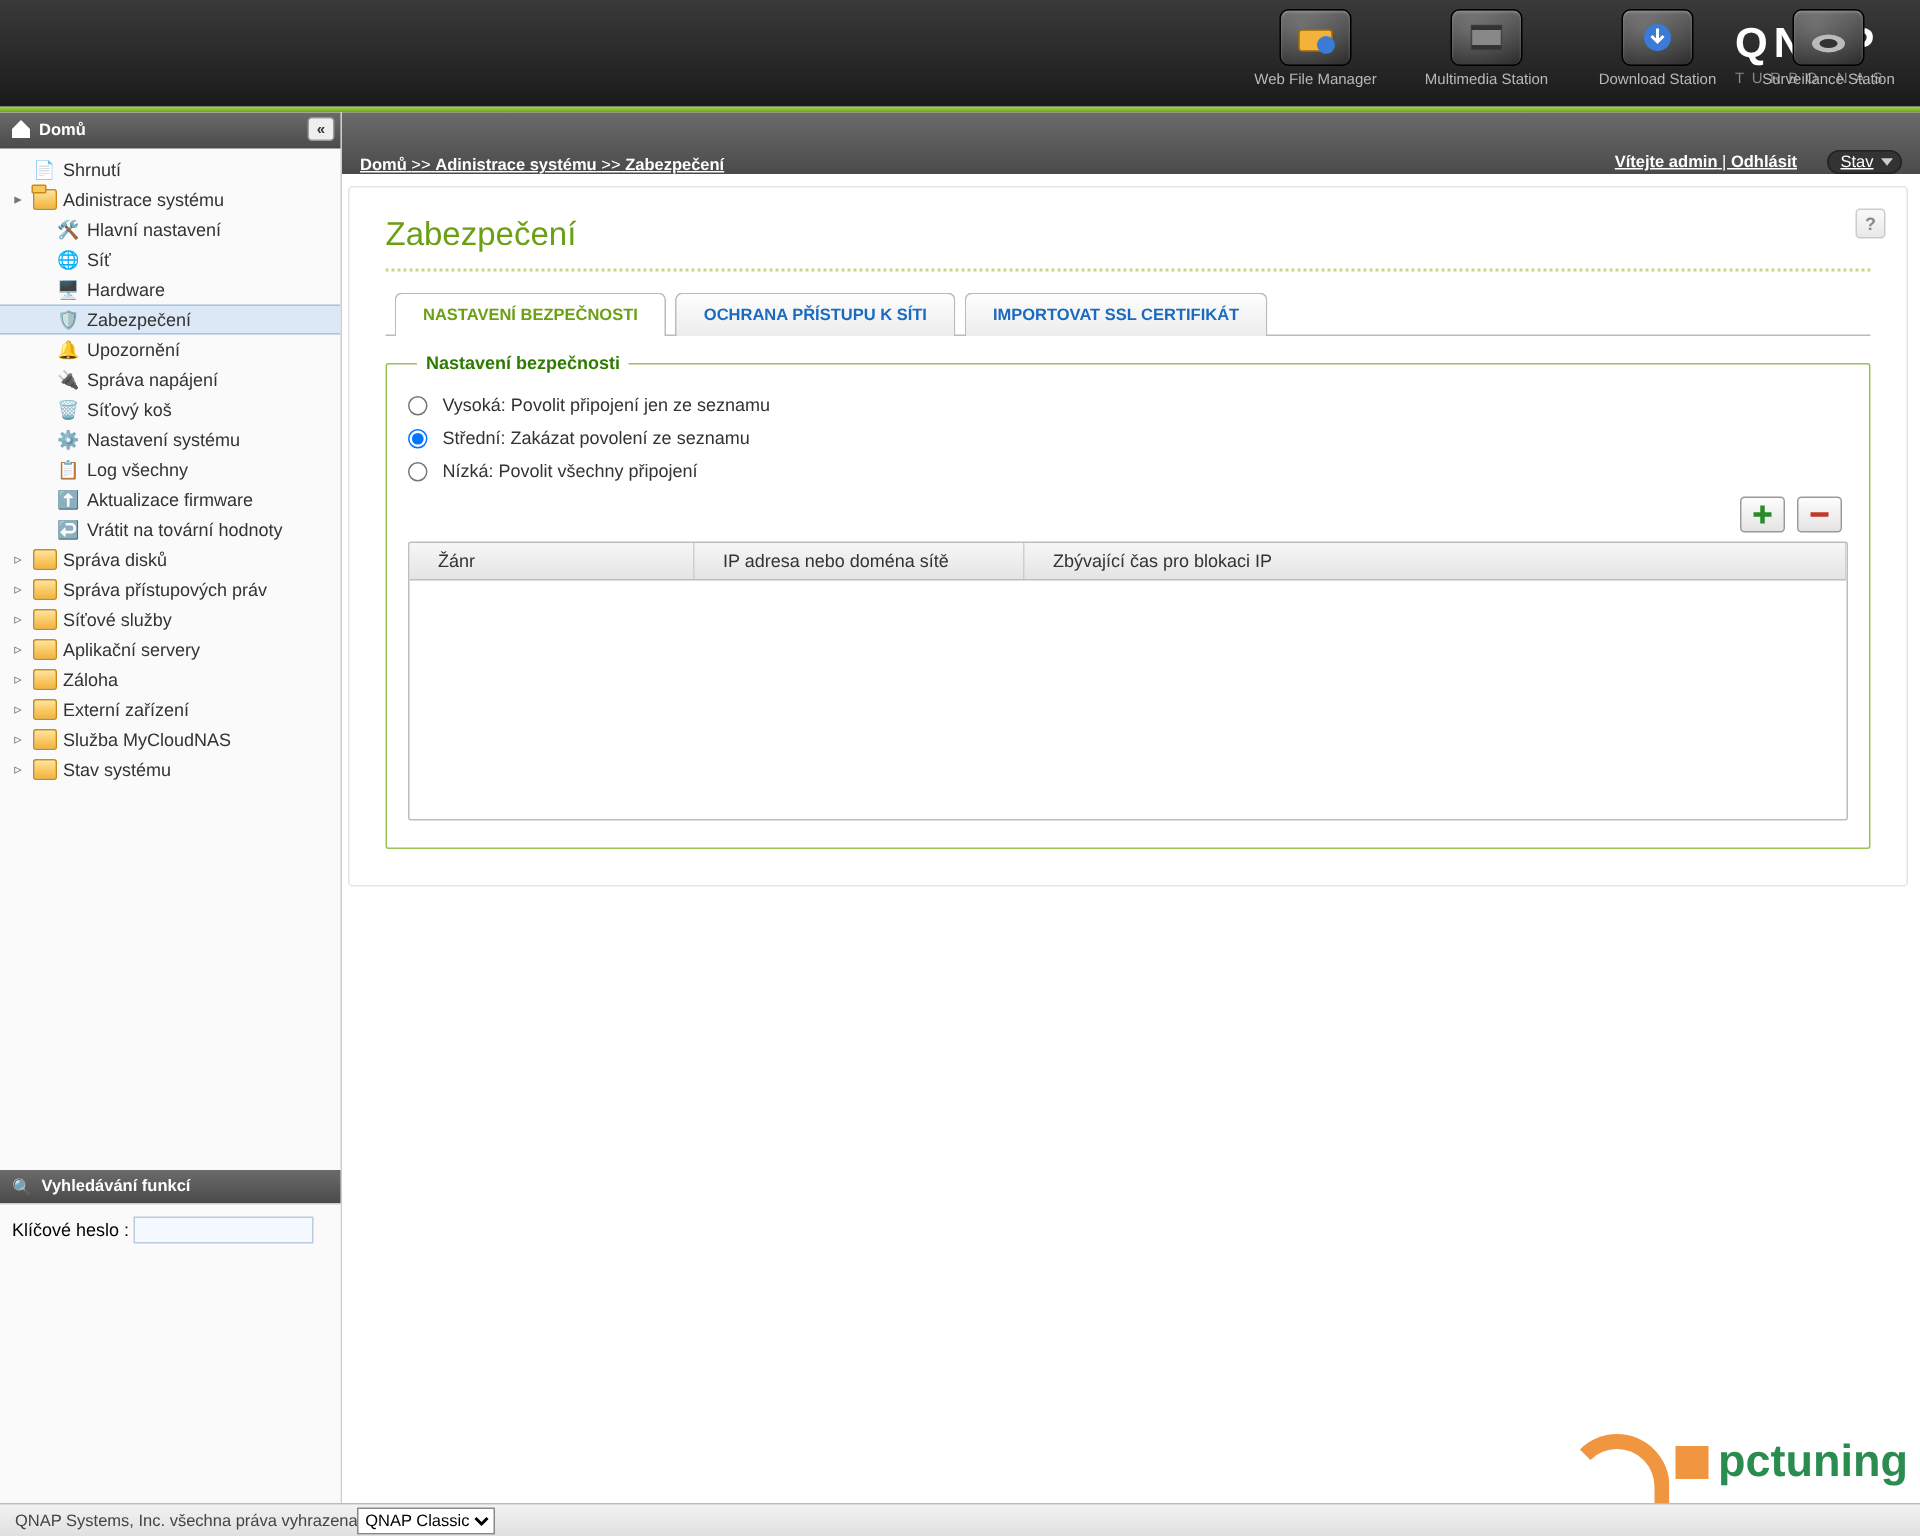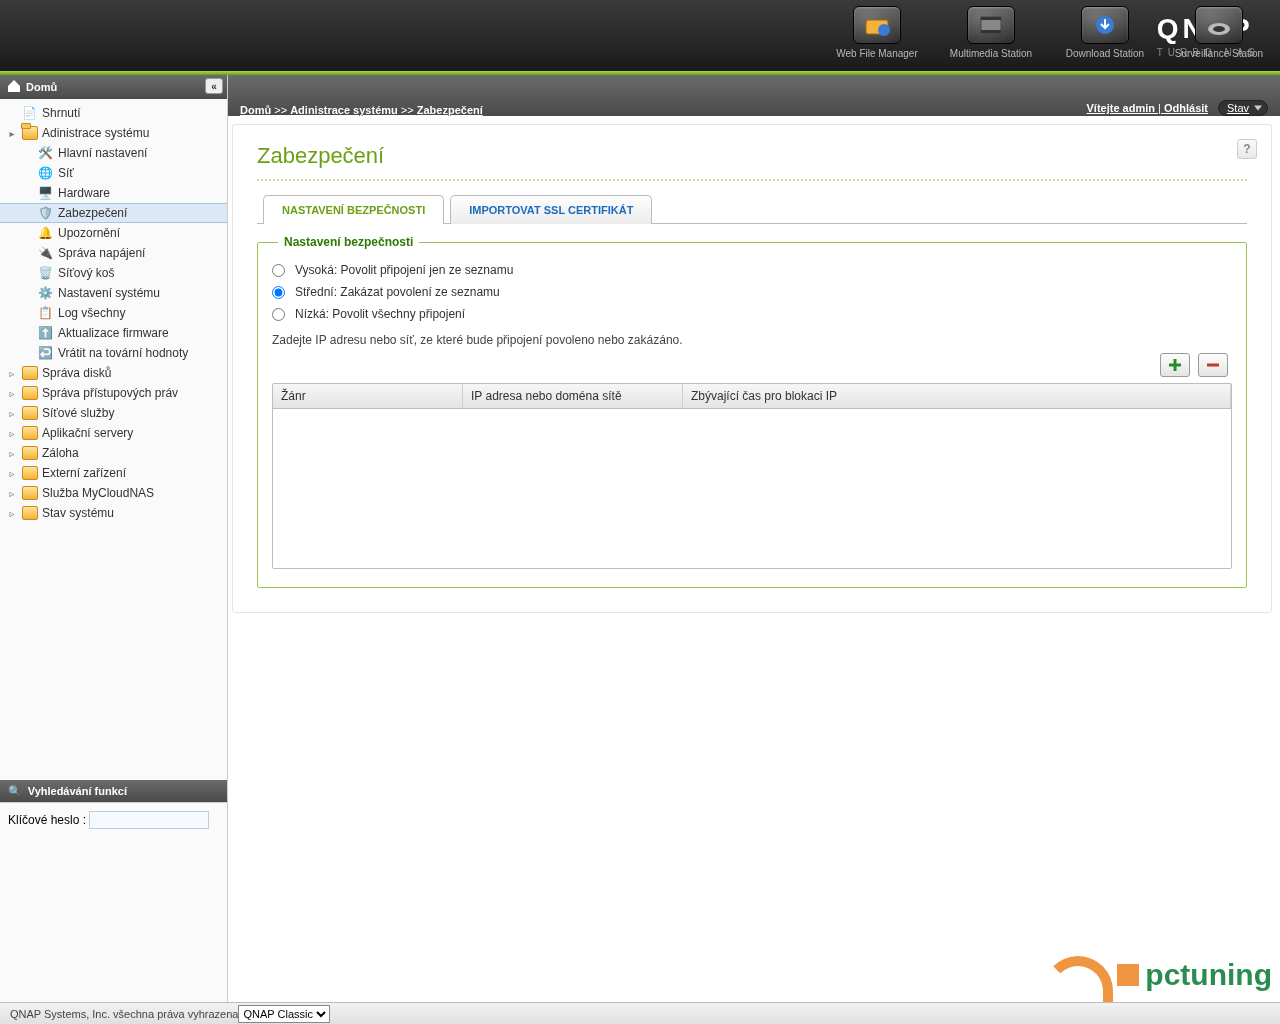--- a/index.html
+++ b/index.html
@@ -13,21 +13,21 @@
 .header-apps { position: absolute; right: 16px; top: 6px; display: flex; gap: 24px; }
 .app-launcher { width: 90px; text-align: center; color: #b8b8b8; font-size: 10px; cursor: pointer; }
 .app-launcher .ic { width: 48px; height: 38px; margin: 0 auto 4px; border-radius: 6px; background: radial-gradient(circle at 30% 30%, #fff3, transparent), linear-gradient(#5a5a5a,#2a2a2a); border:1px solid #000; box-shadow: inset 0 1px 2px #fff4; position:relative; }
 .app-launcher .ic svg{position:absolute;left:50%;top:50%;transform:translate(-50%,-50%);}
 
 
 .green-line { height: 4px; background: linear-gradient(#a8d84c, #6ba014); }
 
 
 .crumb-bar { height: 41px; background: linear-gradient(#6b6b6b, #4a4a4a); color: #fff; display: flex; align-items: flex-end; padding: 0 12px; font-size: 11px; justify-content: space-between; text-decoration: underline; }
-.crumb-right { display: flex; align-items: center; gap: 10px; }
+.crumb-right { display: flex; align-items: center; gap: 20px; }
 .lang-drop { background: #333; color: #fff; border: 1px solid #222; border-radius: 10px; padding: 1px 18px 1px 8px; font-size: 11px; position: relative; }
 .lang-drop::after { content:""; position:absolute; right:5px; top:50%; width:0;height:0;border-left:4px solid transparent;border-right:4px solid transparent;border-top:5px solid #ccc; transform:translateY(-50%);}
 
 
 .layout { display: flex; height: calc(1024px - 71px - 4px - 22px); }
 .sidebar { width: 228px; background: #fafafa; border-right: 1px solid #ccc; display: flex; flex-direction: column; }
 .sb-head { height: 24px; background: linear-gradient(#6b6b6b,#4a4a4a); color:#fff; font-size:11px; font-weight:bold; display:flex; align-items:center; padding:0 8px; gap:6px; position:relative;}
 .sb-head .collapse { position:absolute; right:4px; top:3px; width:18px;height:16px;background:#eee;border:1px solid #999;border-radius:3px;display:flex;align-items:center;justify-content:center;font-size:10px;color:#333;cursor:pointer;}
 .tree { flex: 1; overflow: auto; padding: 4px 0; font-size: 12px; color: #333; }
 .tree-row { display:flex; align-items:center; height:20px; padding-left:6px; cursor:pointer; gap:4px; white-space:nowrap;}
@@ -61,21 +61,21 @@
 .fs-legend { color:#2f7a00; font-weight:bold; font-size:12px; padding:0 6px; margin-left:6px; background:#fff; position:relative; top:-22px; display:inline-block;}
 .fs-body { margin-top:-12px; }
 .radio-row { display:flex; align-items:center; gap:10px; padding:4px 0; font-size:12px; color:#333;}
 .hint { font-size:12px; color:#444; margin:8px 0 6px; }
 
 .tbl-actions { display:flex; justify-content:flex-end; gap:8px; margin:6px 4px 6px 0;}
 .sq-btn { width:30px;height:24px;border:1px solid #9a9a9a;border-radius:3px;background:linear-gradient(#fdfdfd,#e4e4e4);display:flex;align-items:center;justify-content:center;cursor:pointer;}
 
 .grid { border:1px solid #bdbdbd; height:186px; background:#fff; border-radius:2px; overflow:hidden;}
 .grid-head { display:flex; background:linear-gradient(#f6f6f6,#e4e4e4); border-bottom:1px solid #bdbdbd; font-size:12px; color:#333;}
-.grid-head > div { padding:5px 8px; border-right:1px solid #cfcfcf;}
+.grid-head > div { padding:5px 19px; border-right:1px solid #cfcfcf;}
 .col1{width:190px;} .col2{width:220px;} .col3{flex:1;}
 
 .apply-row { display:flex; justify-content:flex-end; margin:14px 8px 0 0;}
 .apply-btn { border:1px solid #2f74b5; color:#1a6abf; background:linear-gradient(#fff,#f0f6fc); border-radius:4px; padding:6px 24px; font-size:12px; font-weight:bold; cursor:pointer;}
 
 
 .footer { position:absolute; bottom:0; left:0; right:0; height:22px; background:linear-gradient(#f2f2f2,#e0e0e0); border-top:1px solid #bbb; display:flex; align-items:center; padding:0 10px; font-size:11px; color:#444;}
 .theme-select { font-size:11px; border:1px solid #888; background:#fff; height:18px;}
 
 
@@ -267,41 +267,41 @@
       </div>
     </div>
 
     <div class="content-card">
       <div class="help-icon">?</div>
       <div class="page-title">Zabezpečení</div>
       <div class="dotted"></div>
 
       <div class="tabs">
         <div class="tab active">NASTAVENÍ BEZPEČNOSTI</div>
+        <div class="tab">OCHRANA PŘÍSTUPU K SÍTI</div>
         <div class="tab">IMPORTOVAT SSL CERTIFIKÁT</div>
       </div>
       <div class="tab-underline"></div>
 
       <fieldset class="fs">
         <span class="fs-legend">Nastavení bezpečnosti</span>
         <div class="fs-body">
           <label class="radio-row">
             <input type="radio" name="sec" style="">
             <span>Vysoká: Povolit připojení jen ze seznamu</span>
           </label>
           <label class="radio-row">
             <input type="radio" name="sec" checked="" style="">
             <span>Střední: Zakázat povolení ze seznamu</span>
           </label>
           <label class="radio-row">
             <input type="radio" name="sec" style="">
             <span>Nízká: Povolit všechny připojení</span>
           </label>
 
-          <div class="hint">Zadejte IP adresu nebo síť, ze které bude připojení povoleno nebo zakázáno.</div>
 
           <div class="tbl-actions">
             <div class="sq-btn">
               <svg width="14" height="14">
                   <path d="M7 1v12M1 7h12" stroke="#2a8a2a" stroke-width="3"></path>
                 </svg>
             </div>
             <div class="sq-btn">
               <svg width="14" height="14">
                   <path d="M1 7h12" stroke="#c0392b" stroke-width="3"></path>

